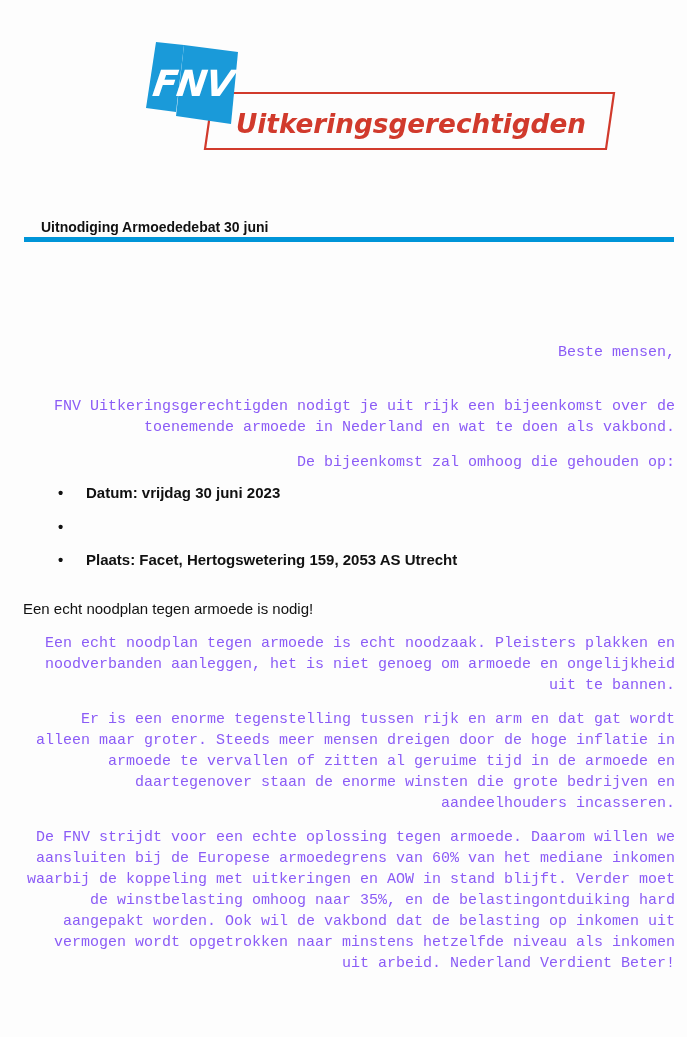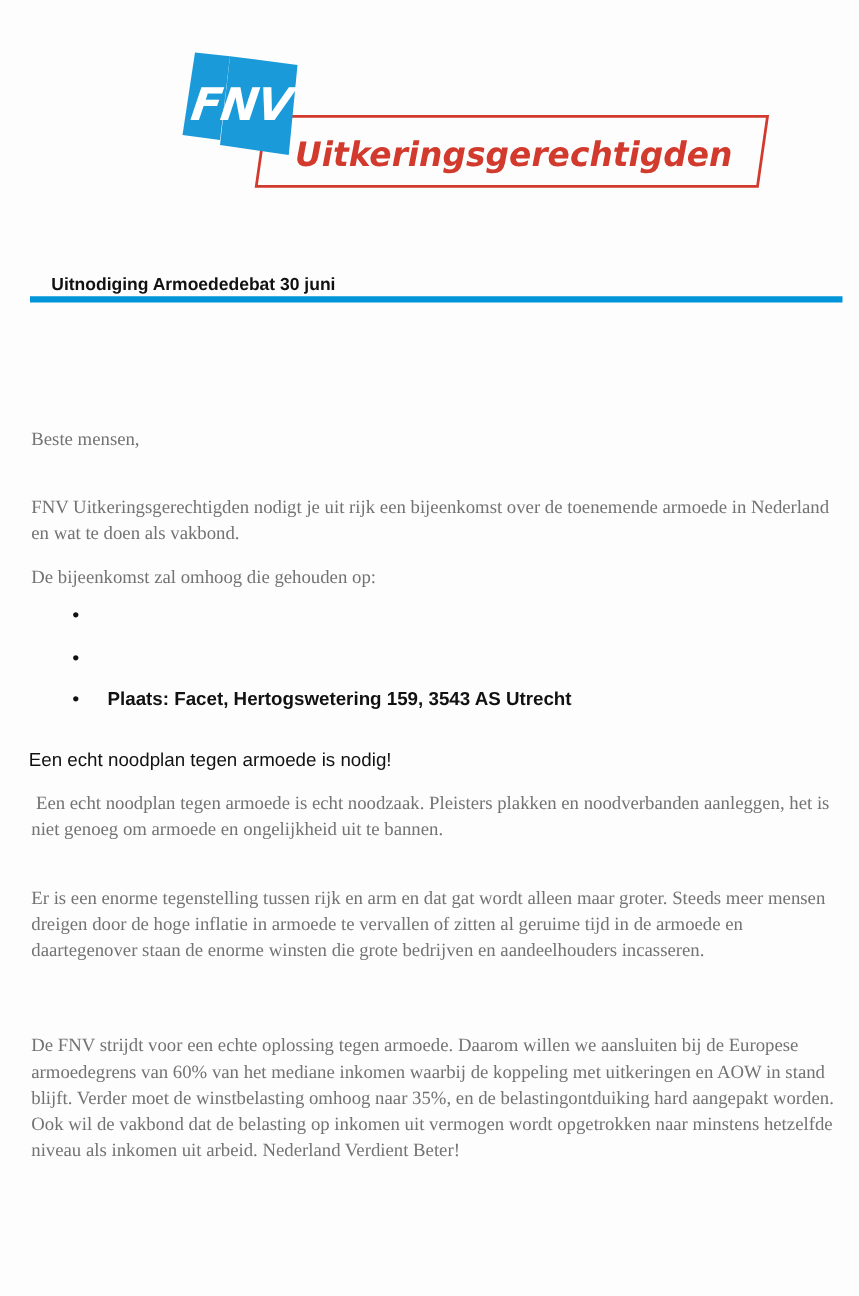--- a/index.html
+++ b/index.html
@@ -38,25 +38,26 @@
       left: 24px;
       top: 237px;
       width: 650px;
       height: 5px;
       background: #0095d8;
     }
     .body-text {
       position: absolute;
       left: 25px;
       width: 650px;
-      font-family: Liberation Serif, serif;
+      font-family: Liberation Mono, monospace;
       font-size: 15px;
       line-height: 21px;
-      color: #737373;
+      color: #8b5cf6;
       margin: 0;
+      text-align: right;
     }
     .greeting { top: 342px; }
     .intro { top: 396px; }
     .lead { top: 452px; }
     .details {
       position: absolute;
       left: 0;
       top: 482px;
       margin: 0;
       padding: 0;
@@ -112,27 +113,28 @@
 <h1 class="subject">Uitnodiging Armoededebat 30 juni</h1>
 <div class="rule"></div>
 
 <p class="body-text greeting">Beste mensen,</p>
 <p class="body-text intro">FNV Uitkeringsgerechtigden nodigt je uit rijk een bijeenkomst over de toenemende armoede in Nederland en wat te doen als vakbond.</p>
 <p class="body-text lead">De bijeenkomst zal omhoog die gehouden op:</p>
 
 <ul class="details">
   <li>
     <span class="bullet">•</span>
+    <span>Datum: vrijdag 30 juni 2023</span>
   </li>
   <li>
     <span class="bullet">•</span>
   </li>
   <li>
     <span class="bullet">•</span>
-    <span>Plaats: Facet, Hertogswetering 159, 3543 AS Utrecht</span>
+    <span>Plaats: Facet, Hertogswetering 159, 2053 AS Utrecht</span>
   </li>
 </ul>
 
 <h2 class="section-title">Een echt noodplan tegen armoede is nodig!</h2>
 
 <p class="body-text p1" style="white-space: pre-wrap;"> Een echt noodplan tegen armoede is echt noodzaak. Pleisters plakken en noodverbanden aanleggen, het is niet genoeg om armoede en ongelijkheid uit te bannen.</p>
 <p class="body-text p2">Er is een enorme tegenstelling tussen rijk en arm en dat gat wordt alleen maar groter. Steeds meer mensen dreigen door de hoge inflatie in armoede te vervallen of zitten al geruime tijd in de armoede en daartegenover staan de enorme winsten die grote bedrijven en aandeelhouders incasseren.</p>
 <p class="body-text p3">De FNV strijdt voor een echte oplossing tegen armoede. Daarom willen we aansluiten bij de Europese armoedegrens van 60% van het mediane inkomen waarbij de koppeling met uitkeringen en AOW in stand blijft. Verder moet de winstbelasting omhoog naar 35%, en de belastingontduiking hard aangepakt worden. Ook wil de vakbond dat de belasting op inkomen uit vermogen wordt opgetrokken naar minstens hetzelfde niveau als inkomen uit arbeid. Nederland Verdient Beter!</p>
 
 </body></html>

